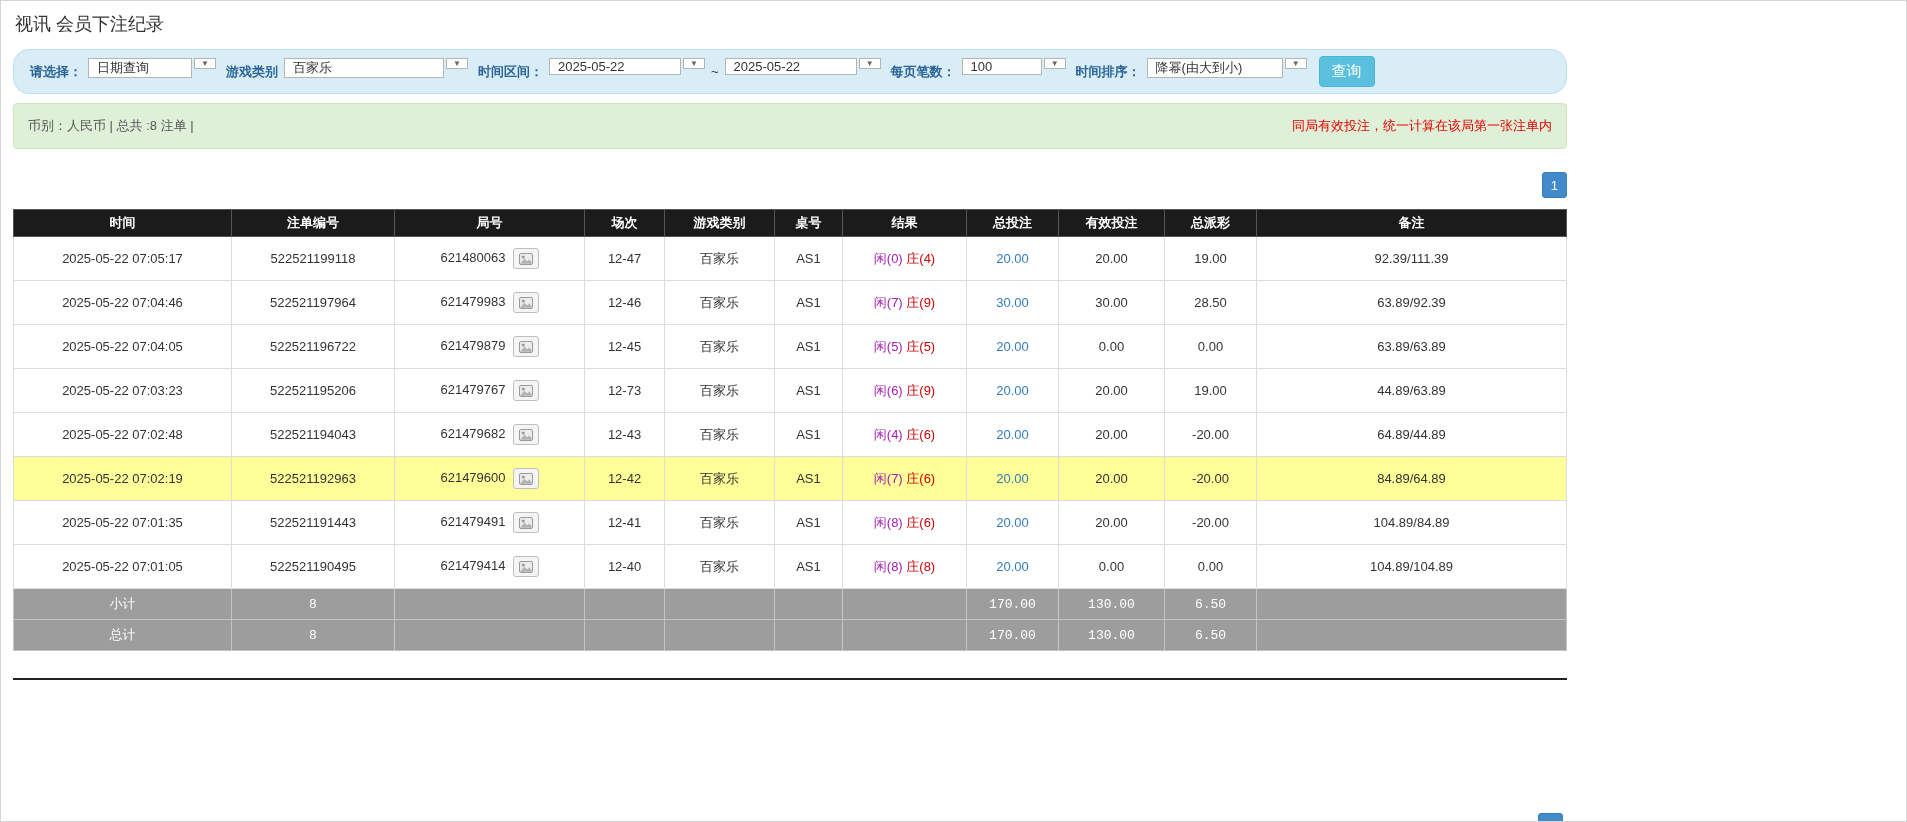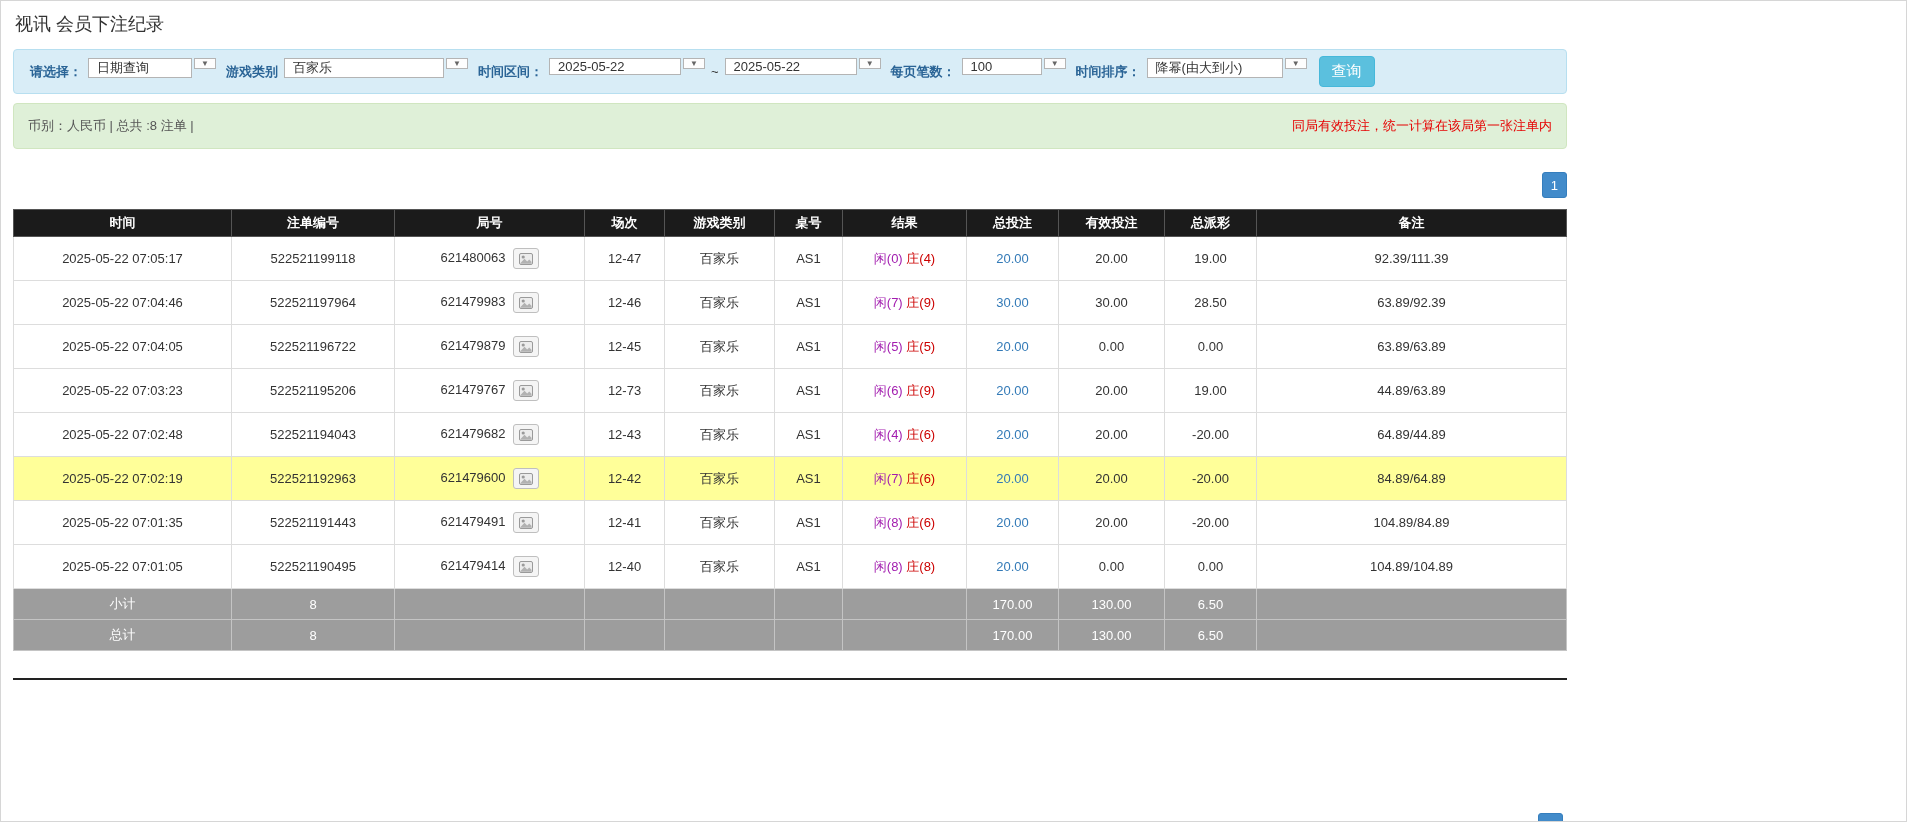--- a/index.html
+++ b/index.html
@@ -13,21 +13,21 @@
     overflow: hidden;
   }
   .content { width: 1554px; margin-left: 12px; }
 
   .page-title { font-size: 18px; font-weight: normal; color: #333; padding: 11px 0 13px 2px; }
 
   
   .filter-bar {
     background: #d9edf7;
     border: 1px solid #b7dff0;
-    border-radius: 4px;
+    border-radius: 16px;
     padding: 8px 12px;
     display: flex;
     align-items: center;
     height: 45px;
   }
   .filter-label { color: #2a6496; font-weight: bold; font-size: 13px; margin: 0 6px 0 10px; white-space: nowrap; }
   .filter-label.first { margin-left: 4px; }
   .combo { display: flex; align-items: flex-start; height: 28px; }
   .combo-input {
     border: 1px solid #b4b4b4; background: #fff;
@@ -92,21 +92,21 @@
   .res-player { color: #a21caf; }
   .res-banker { color: #cc0000; }
   .media-btn {
     display: inline-flex; align-items: center; justify-content: center;
     width: 26px; height: 21px; margin-left: 7px; vertical-align: middle;
     border: 1px solid #bfbfbf; border-radius: 3px; background: #f5f5f5;
     cursor: pointer;
   }
   table.records tr.foot-row td {
     background: #9d9d9d; color: #fff; height: 31px;
-    border: 1px solid #c4c4c4; font-size: 13px;
+    border: 1px solid #c4c4c4; font-size: 13px; font-family: Liberation Mono, monospace;
   }
 
   .bottom-divider { height: 2px; background: #222; margin-top: 27px; width: 100%; }
 </style>
 </head>
 <body>
 
 <div class="viewport">
   <div class="content">
 

